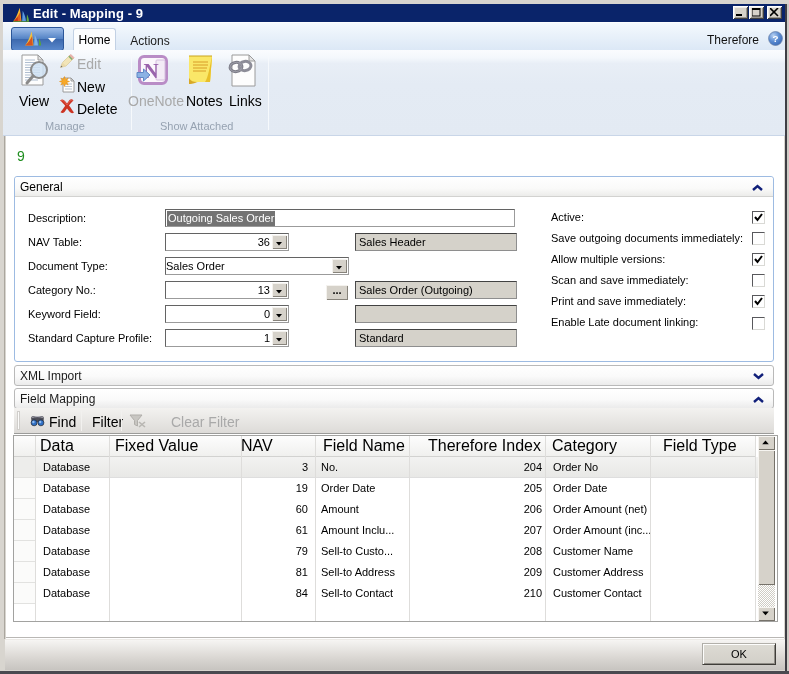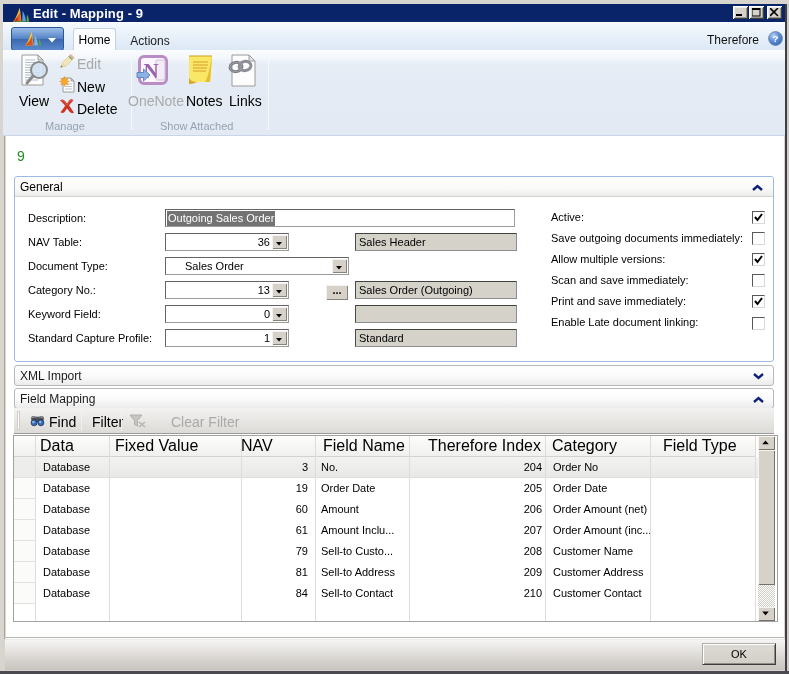--- a/index.html
+++ b/index.html
@@ -236,21 +236,21 @@
         <span style="position:absolute;right:18px;top:2px">36</span>
         <div class="ddbtn">
           <svg width="6" height="4">
             <path d="M0 0 L6 0 L3 3.5 Z" fill="#000"></path>
           </svg>
         </div>
       </div>
     <div class="grobox" style="top:56px;">Sales Header</div>
 
     <div class="combo" style="left:150px;top:80px;width:184px;">
-        <span style="position:absolute;left:19px;top:2px">Sales Order</span>
+        <span style="position:absolute;left:0;top:2px">Sales Order</span>
         <div class="ddbtn">
           <svg width="6" height="4">
             <path d="M0 0 L6 0 L3 3.5 Z" fill="#000"></path>
           </svg>
         </div>
       </div>
 
     <div class="combo" style="left:150px;top:104px;padding-left:17px;">
         <span style="position:absolute;right:18px;top:2px">13</span>
         <div class="ddbtn">

